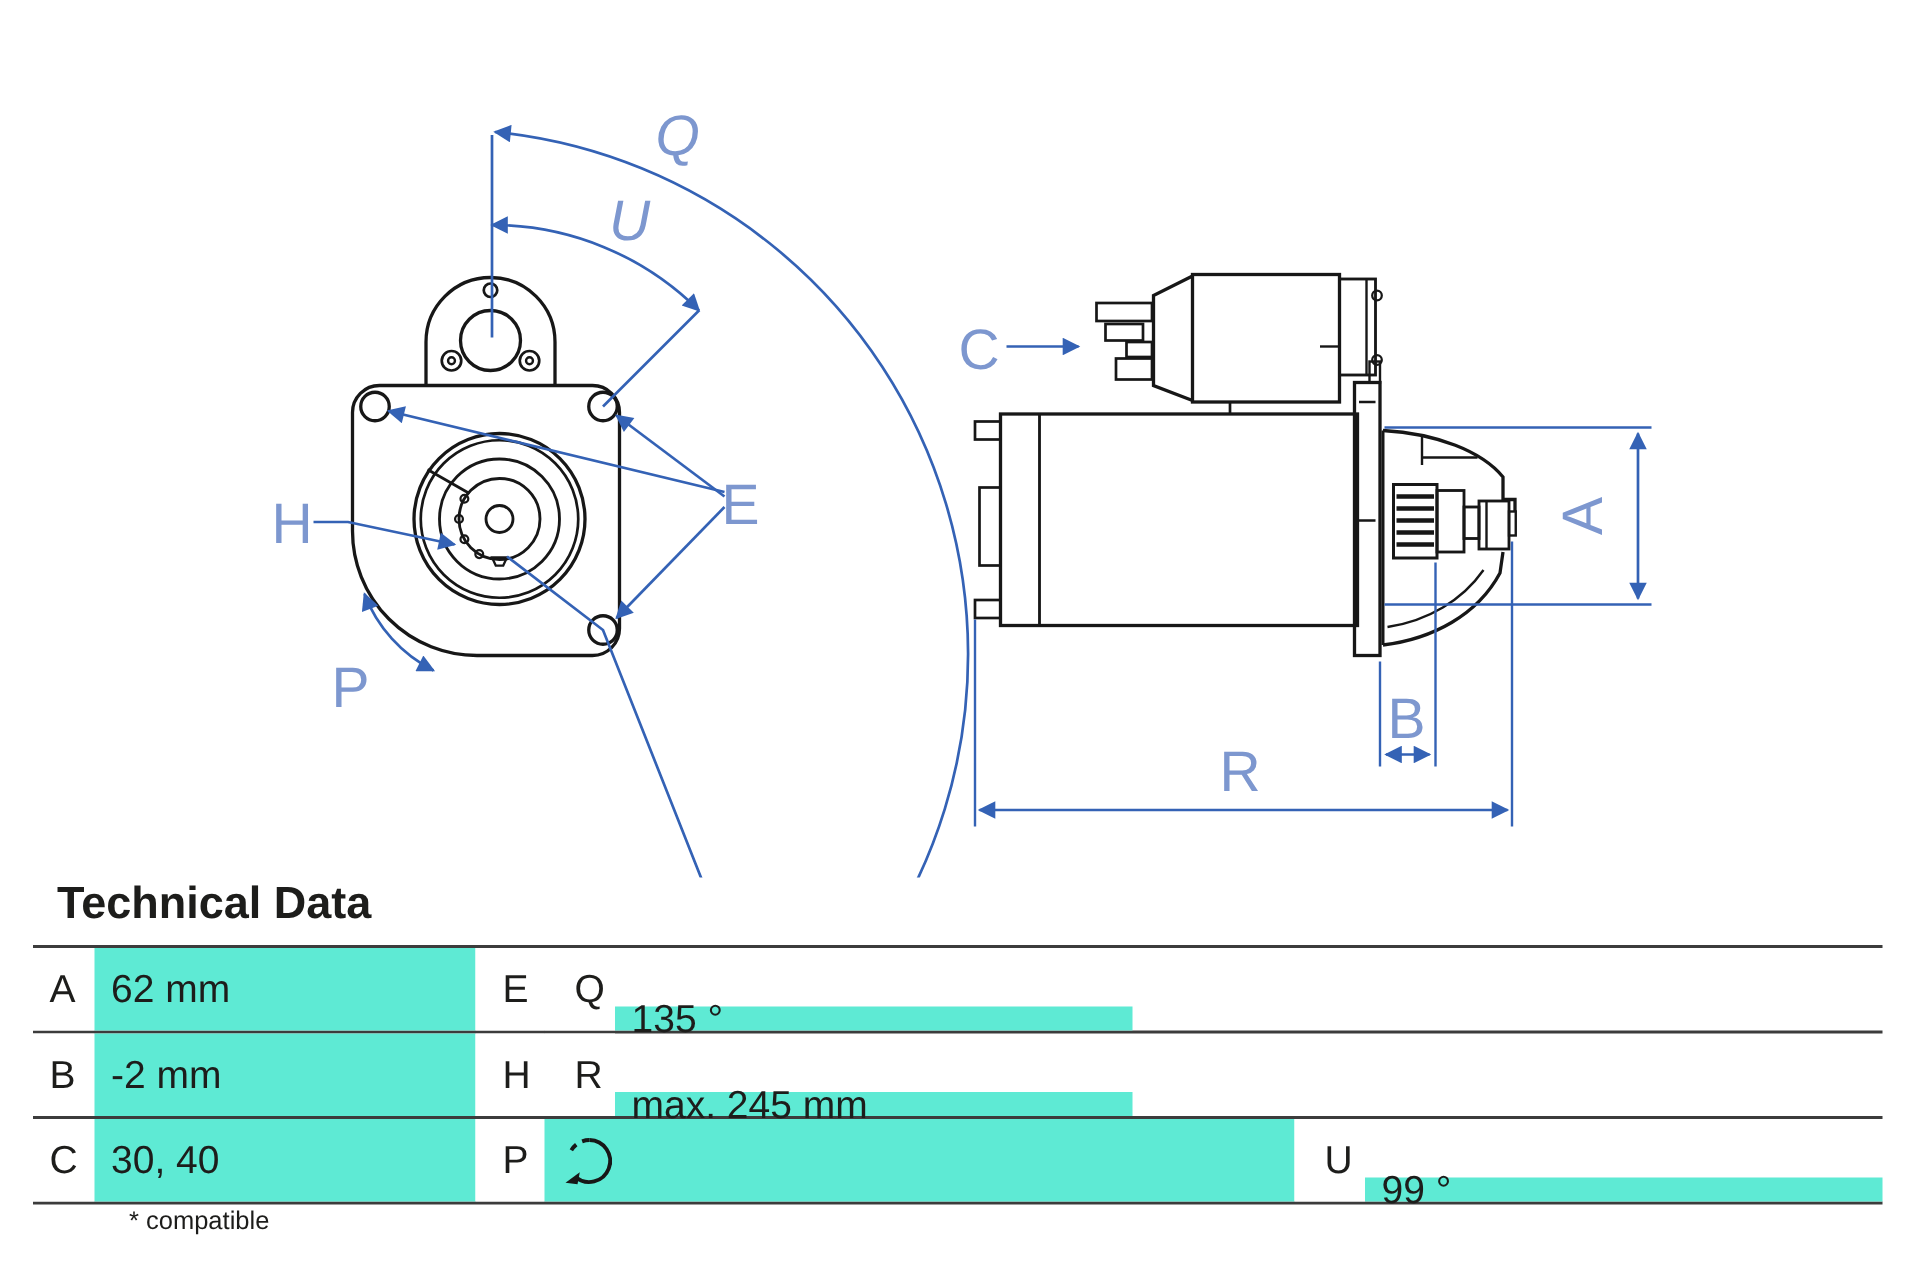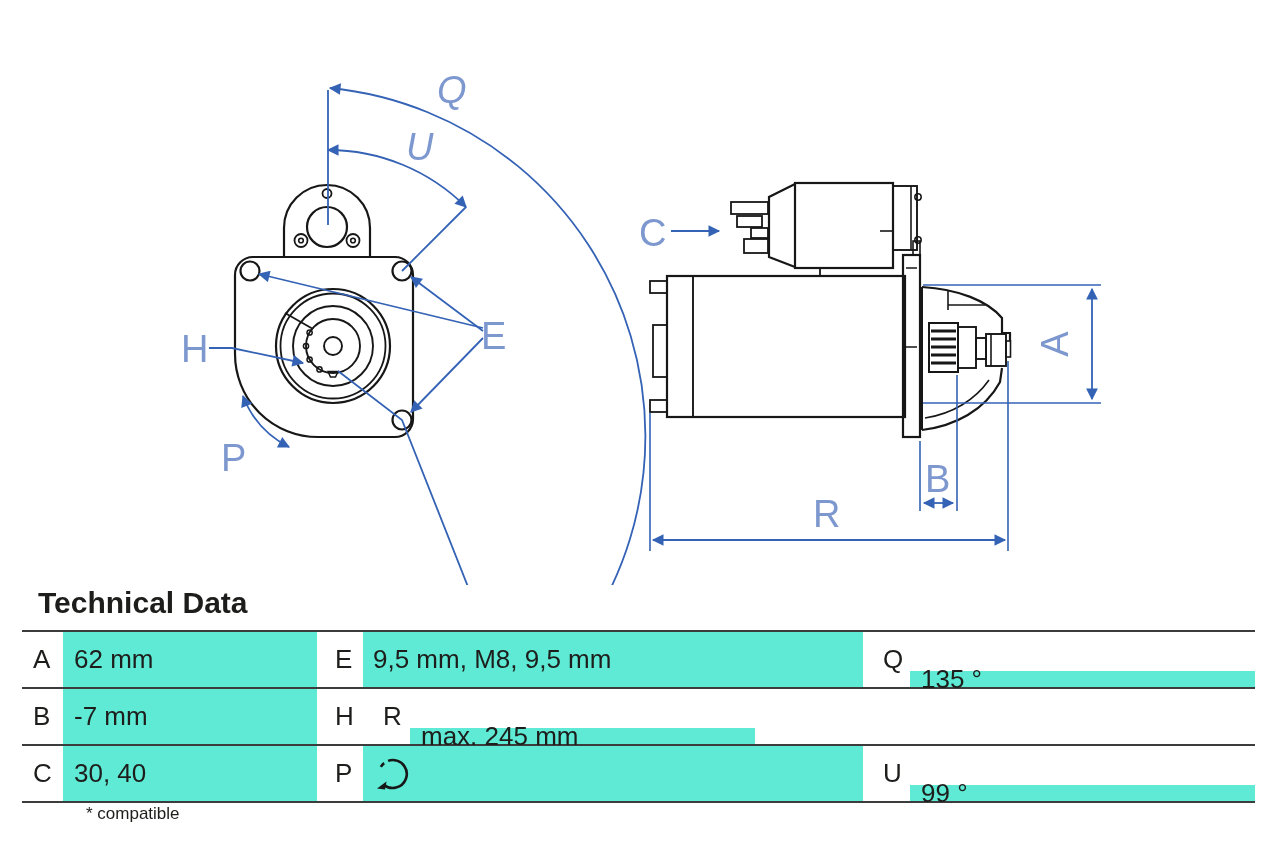--- a/index.html
+++ b/index.html
@@ -163,27 +163,26 @@
     <text class="dim-letter" x="813" y="527">R</text>
   </svg>
 
   <div class="tech-title">Technical Data</div>
 
   <div class="dtable">
     <div class="trow">
       <div class="cell k k1">A</div>
       <div class="cell v v1">62 mm</div>
       <div class="cell k k2">E</div>
-      <div class="cell v v2">9,5 mm, M8, 9,5 mm</div>
       <div class="cell k k3">Q</div>
       <div class="cell v v3">135 °</div>
     </div>
     <div class="trow">
       <div class="cell k k1">B</div>
-      <div class="cell v v1">-7 mm</div>
+      <div class="cell v v1">-2 mm</div>
       <div class="cell k k2">H</div>
       <div class="cell k k3">R</div>
       <div class="cell v v3">max. 245 mm</div>
     </div>
     <div class="trow">
       <div class="cell k k1">C</div>
       <div class="cell v v1">30, 40</div>
       <div class="cell k k2">P</div>
       <div class="cell v v2">
         <svg width="38" height="38" viewBox="0 0 38 38">

